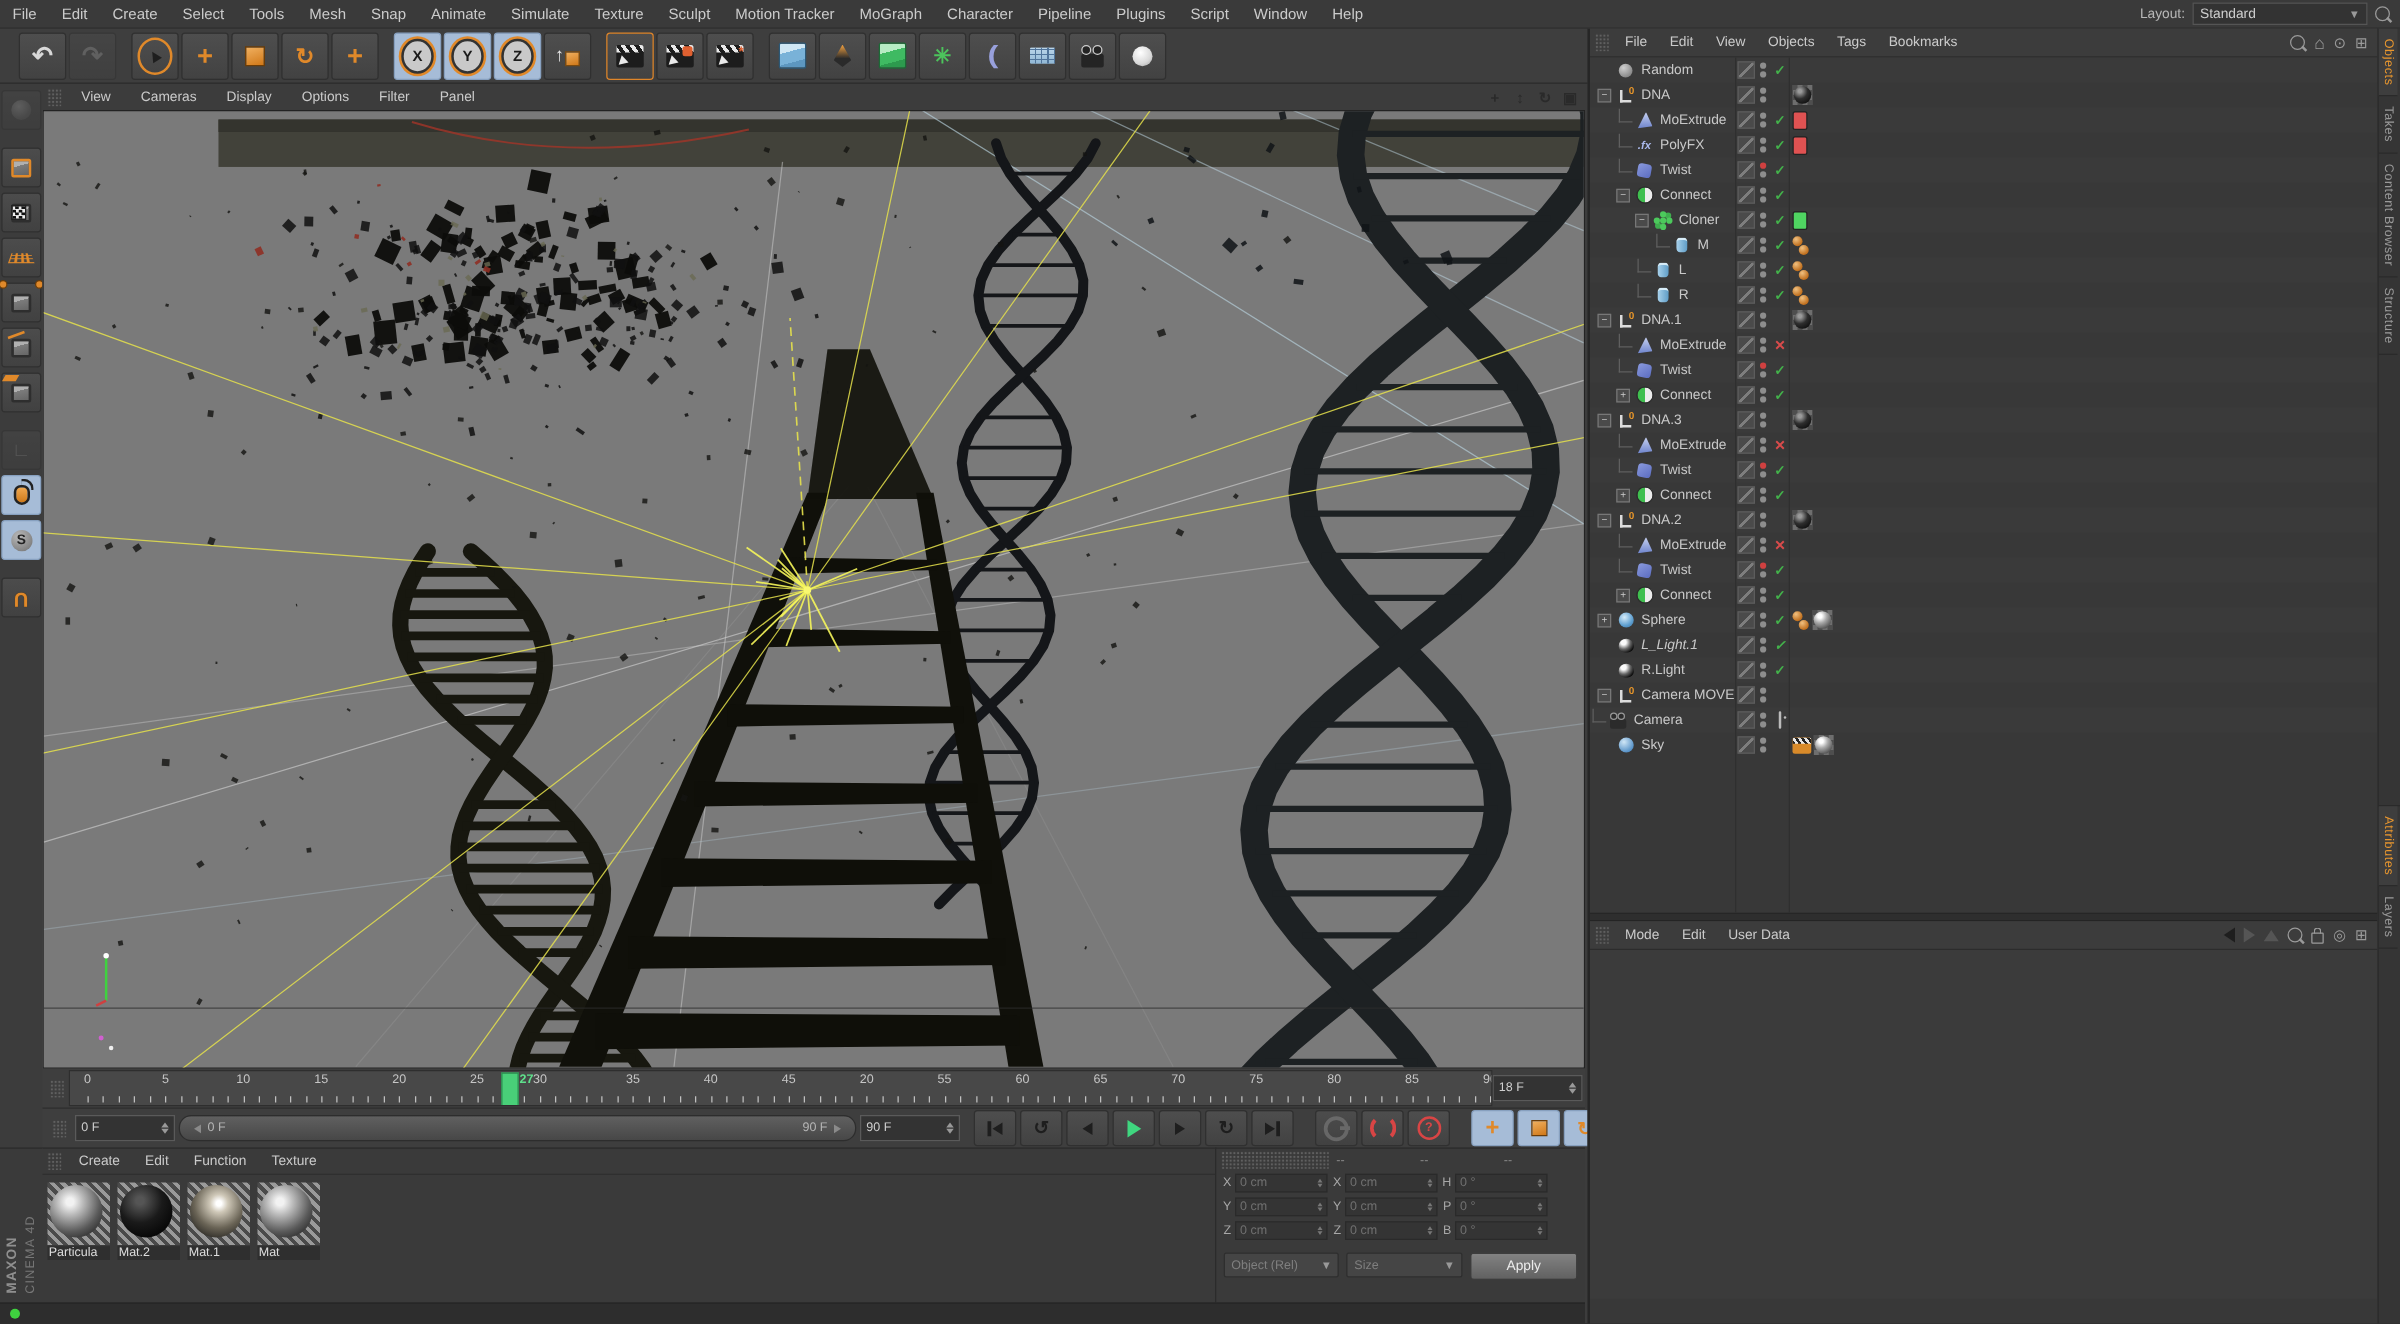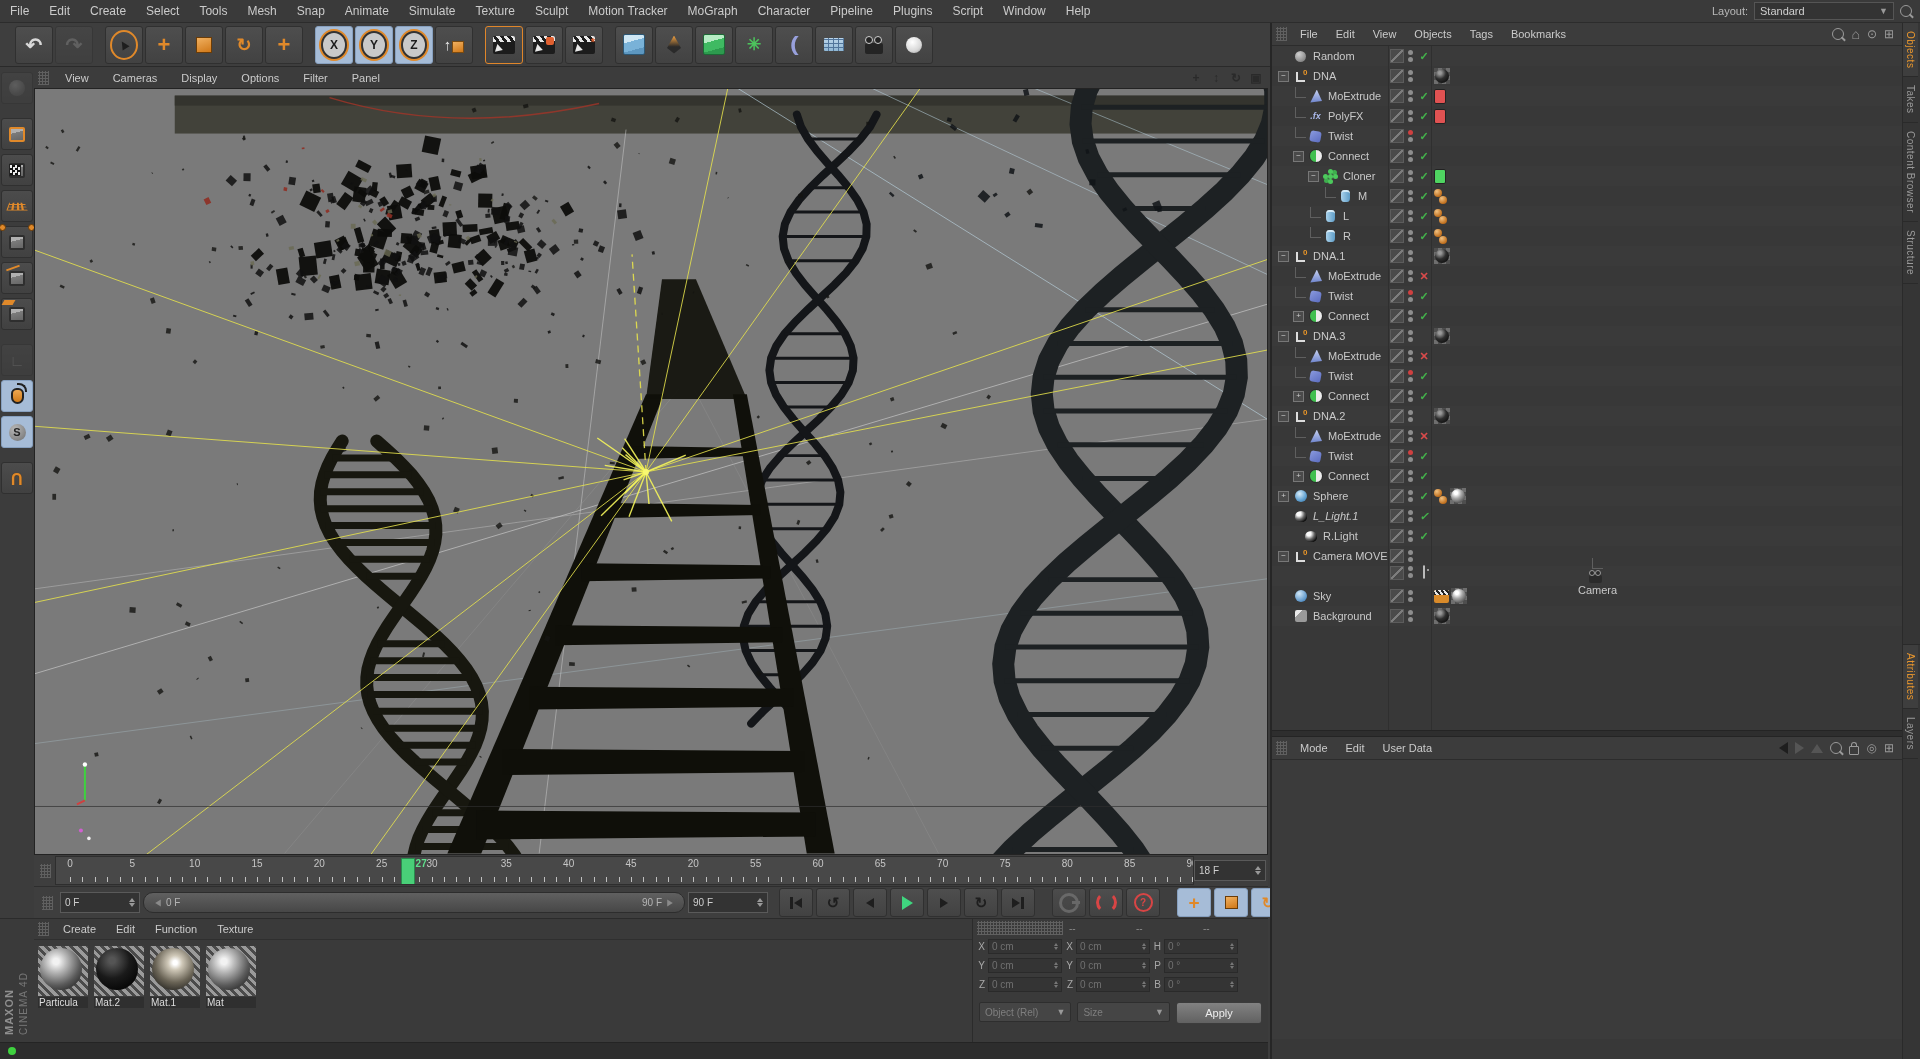--- a/index.html
+++ b/index.html
@@ -1720,21 +1720,21 @@
           </span>
           <span class="olabel">L_Light.1</span>
           <span class="c-layer"></span>
           <span class="c-dots">
             <i></i>
             <i></i>
           </span>
           <span class="c-check chk-g">✓</span>
           <span class="c-tags"></span>
         </div>
-        <div class="trow" style="padding-left: 16px;">
+        <div class="trow" style="padding-left: 6px;">
           <span class="leafpad"></span>
           <span class="oicon">
             <span class="ic-light"></span>
           </span>
           <span class="olabel">R.Light</span>
           <span class="c-layer"></span>
           <span class="c-dots">
             <i></i>
             <i></i>
           </span>
@@ -1751,21 +1751,21 @@
           </span>
           <span class="olabel">Camera MOVE</span>
           <span class="c-layer"></span>
           <span class="c-dots">
             <i></i>
             <i></i>
           </span>
           <span class="c-check"></span>
           <span class="c-tags"></span>
         </div>
-        <div class="trow" style="padding-left: 21px; flex-direction: column;">
+        <div class="trow" style="">
           <span class="connector"></span>
           <span class="oicon">
             <span class="ic-cam">
               <i class="a"></i>
               <i class="b"></i>
             </span>
           </span>
           <span class="olabel">Camera</span>
           <span class="c-layer"></span>
           <span class="c-dots">
@@ -1784,38 +1784,20 @@
           <span class="c-layer"></span>
           <span class="c-dots">
             <i></i>
             <i></i>
           </span>
           <span class="c-check"></span>
           <span class="c-tags">
             <span class="claptag"></span>
             <span class="tagchk">
               <span class="matball silver"></span>
-            </span>
-          </span>
-        </div>
-        <div class="trow" style="padding-left: 6px;">
-          <span class="leafpad"></span>
-          <span class="oicon">
-            <span class="ic-bg"></span>
-          </span>
-          <span class="olabel">Background</span>
-          <span class="c-layer"></span>
-          <span class="c-dots">
-            <i></i>
-            <i></i>
-          </span>
-          <span class="c-check"></span>
-          <span class="c-tags">
-            <span class="tagchk">
-              <span class="matball dark"></span>
             </span>
           </span>
         </div>
         <div id="omempty" style="height: 104px;"></div>
         <div class="colsep" style="left:116px"></div>
         <div class="colsep" style="left:159px"></div>
       </div>
     <div id="splitter"></div>
     <div class="phead">
       <span class="grip"></span>

